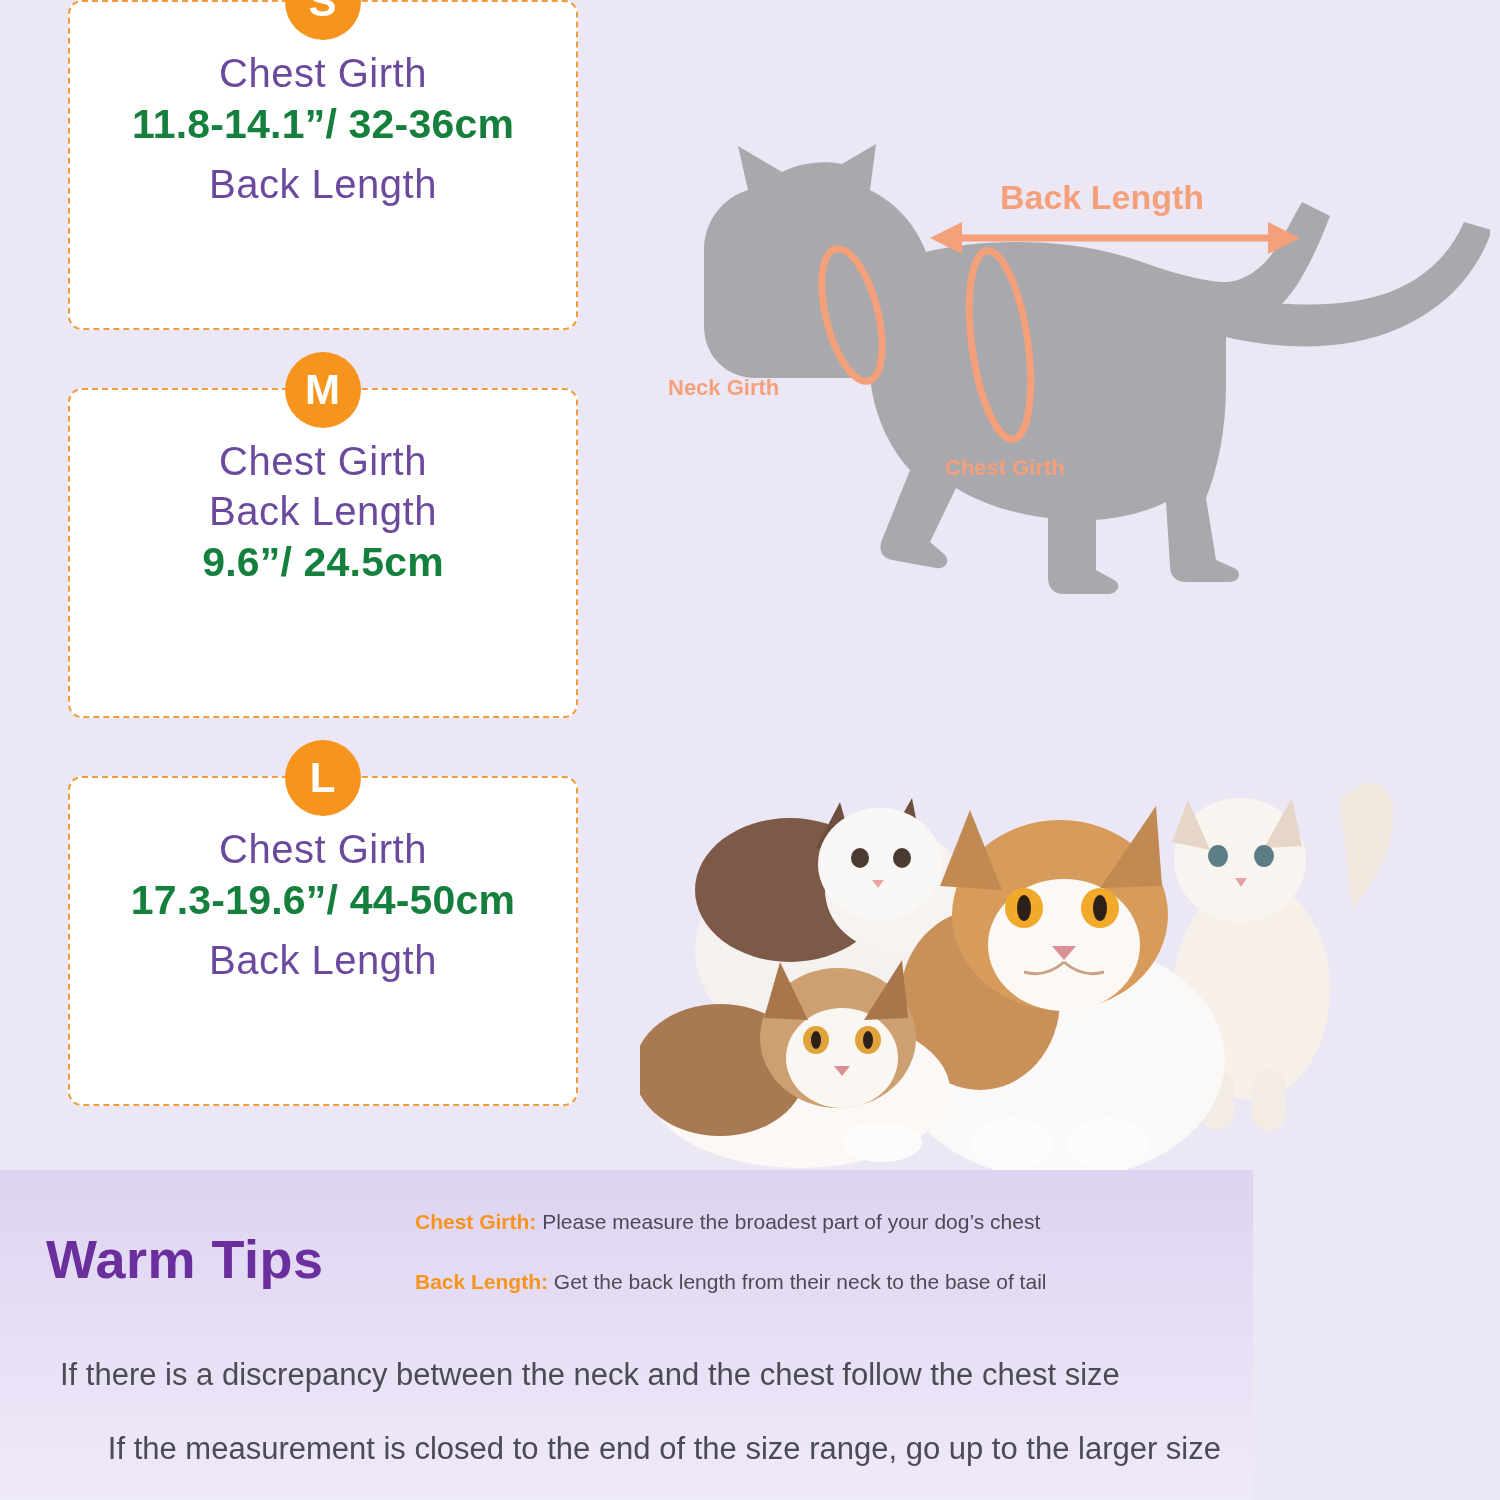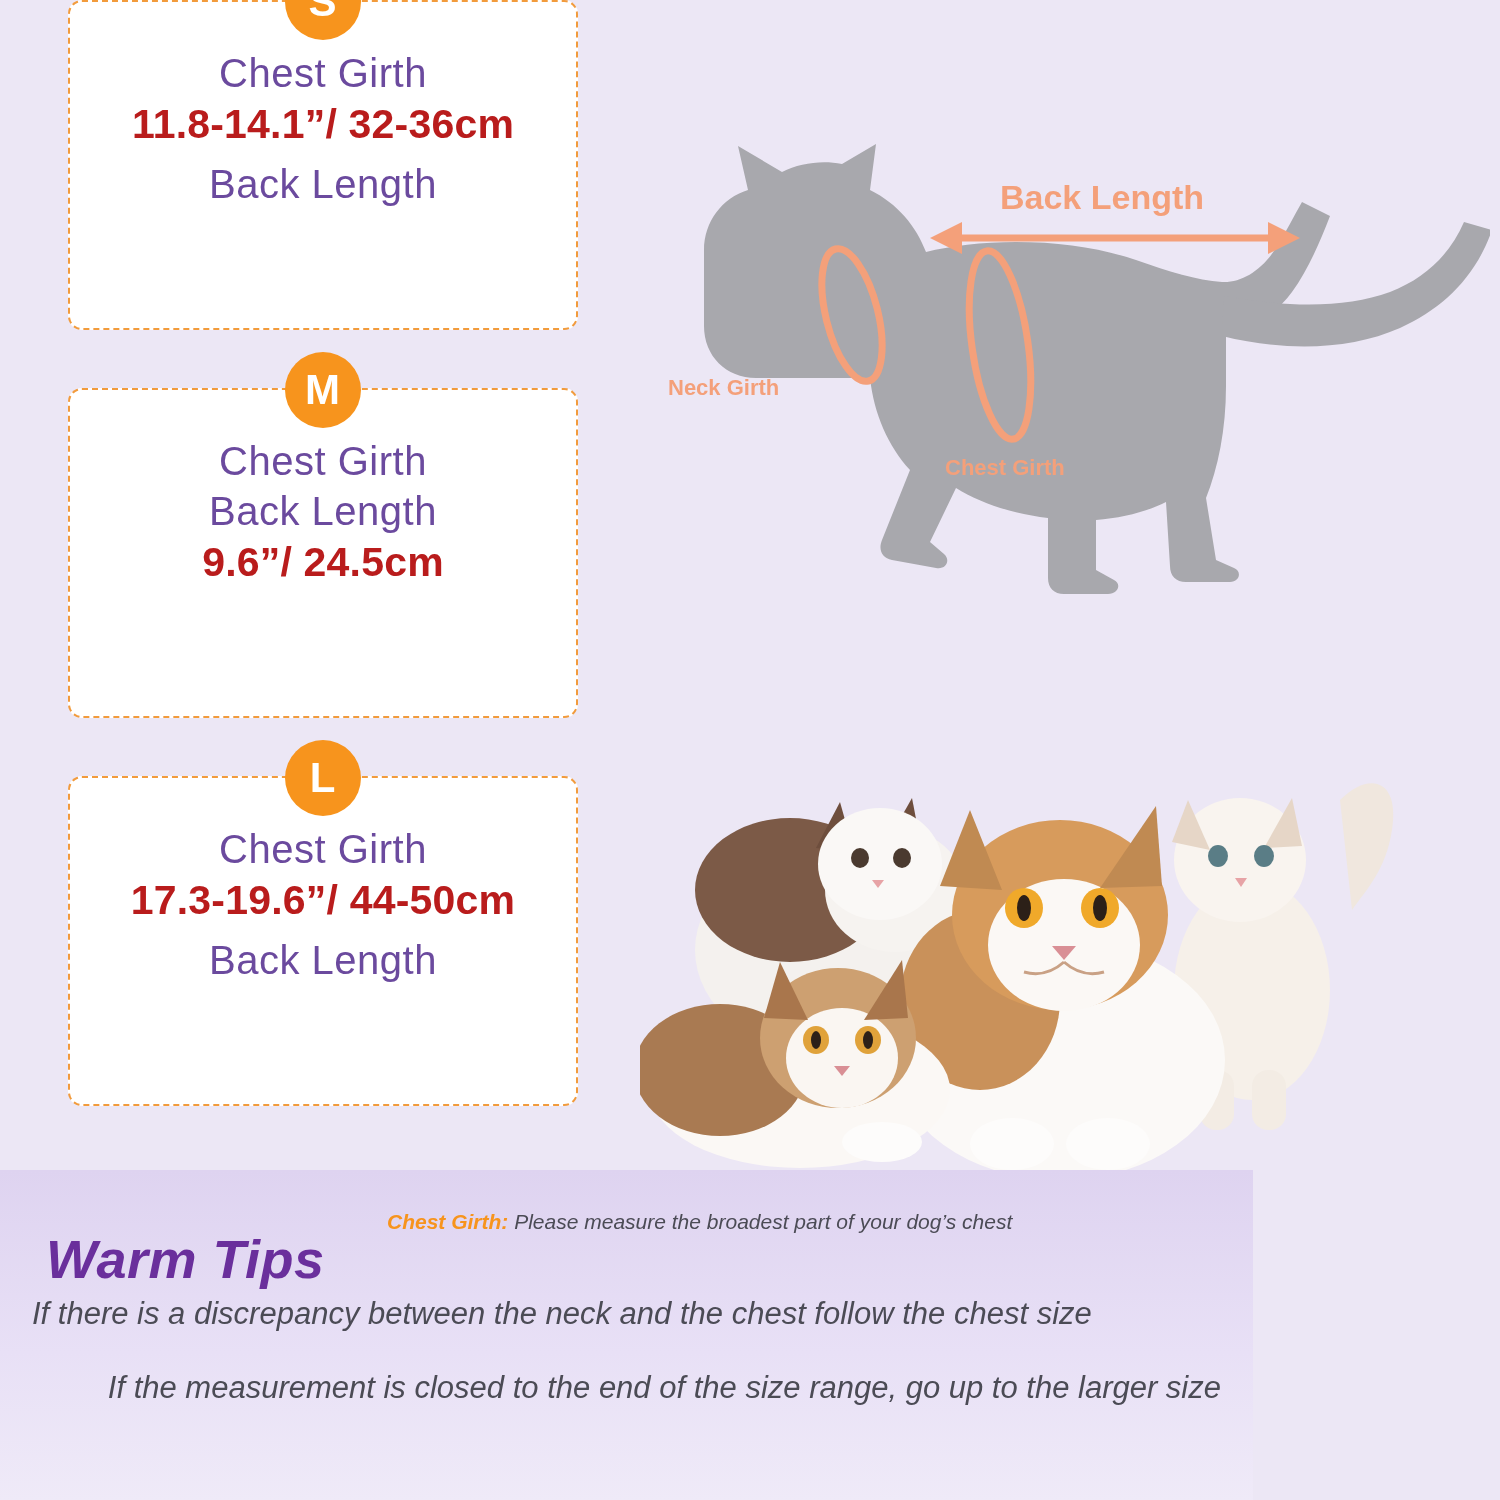--- a/index.html
+++ b/index.html
@@ -48,21 +48,21 @@
     letter-spacing: 1px;
   }
   .label-line {
     font-size: 40px;
     color: #6b4a9e;
     letter-spacing: 0.5px;
     line-height: 1.25;
   }
   .value-line {
     font-size: 41px;
-    color: #b91c1c;
+    color: #15803d;
     font-weight: bold;
     letter-spacing: 0.2px;
     line-height: 1.3;
     margin-bottom: 8px;
   }
   .value-line:last-child { margin-bottom: 0; }
 
   
   #card-S  { height: 330px; }
   #card-M  { height: 330px; }
@@ -100,22 +100,21 @@
   #photo svg { display:block; width:100%; height:100%; }
 
   
   #tips {
     position: absolute;
     left: 0;
     bottom: 0;
     width: 1253px;
     height: 330px;
     background: linear-gradient(180deg, #ded3f0 0%, #e8e0f6 55%, #efeaf8 100%);
-    padding: 26px 32px 0 32px;
-    font-style: italic;
+    padding: 26px 32px 0 60px;
   }
   #tips-title {
     position: absolute;
     left: 46px;
     top: 58px;
     font-size: 54px;
     font-weight: bold;
     color: #6a2f9c;
     letter-spacing: 0.5px;
   }
@@ -286,16 +285,19 @@
   </svg>
 </div>
 
 <div id="tips">
   <div id="tips-title">Warm Tips</div>
 
   <div class="tip-row" id="tip-row-1">
     <span class="tip-key">Chest Girth:</span><span> Please measure the broadest part of your dog’s chest</span>
   </div>
 
+  <div class="tip-row" id="tip-row-2">
+    <span class="tip-key">Back Length:</span><span> Get the back length from their neck to the base of tail</span>
+  </div>
 
   <div class="tip-note" id="tip-note-1">If there is a discrepancy between the neck and the chest follow the chest size</div>
   <div class="tip-note" id="tip-note-2">If the measurement is closed to the end of the size range, go up to the larger size</div>
 </div>
 
 </body></html>

